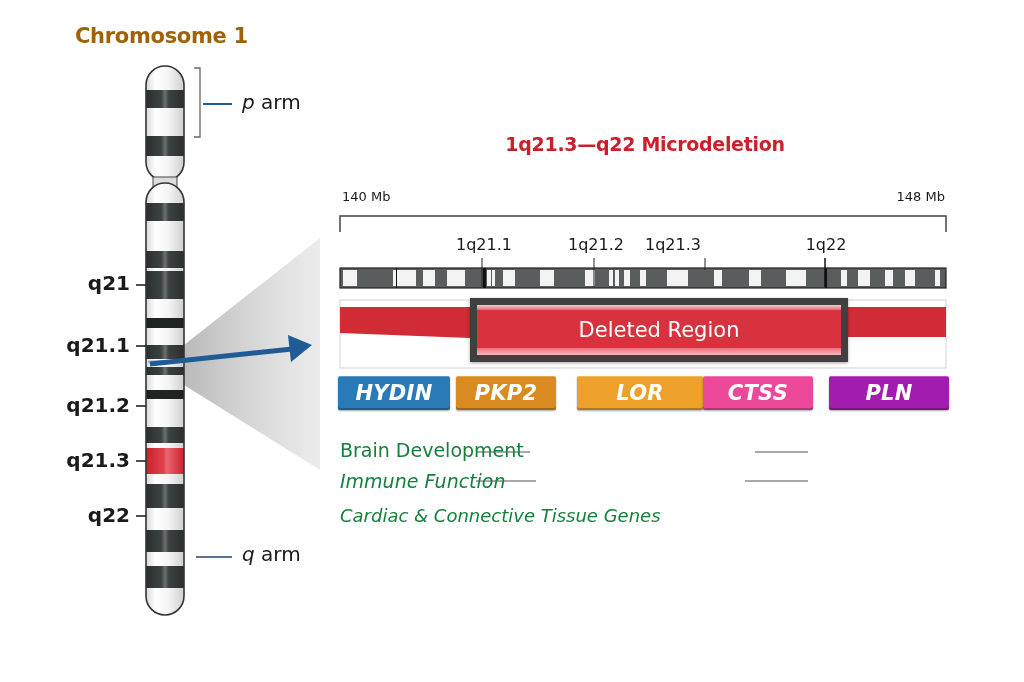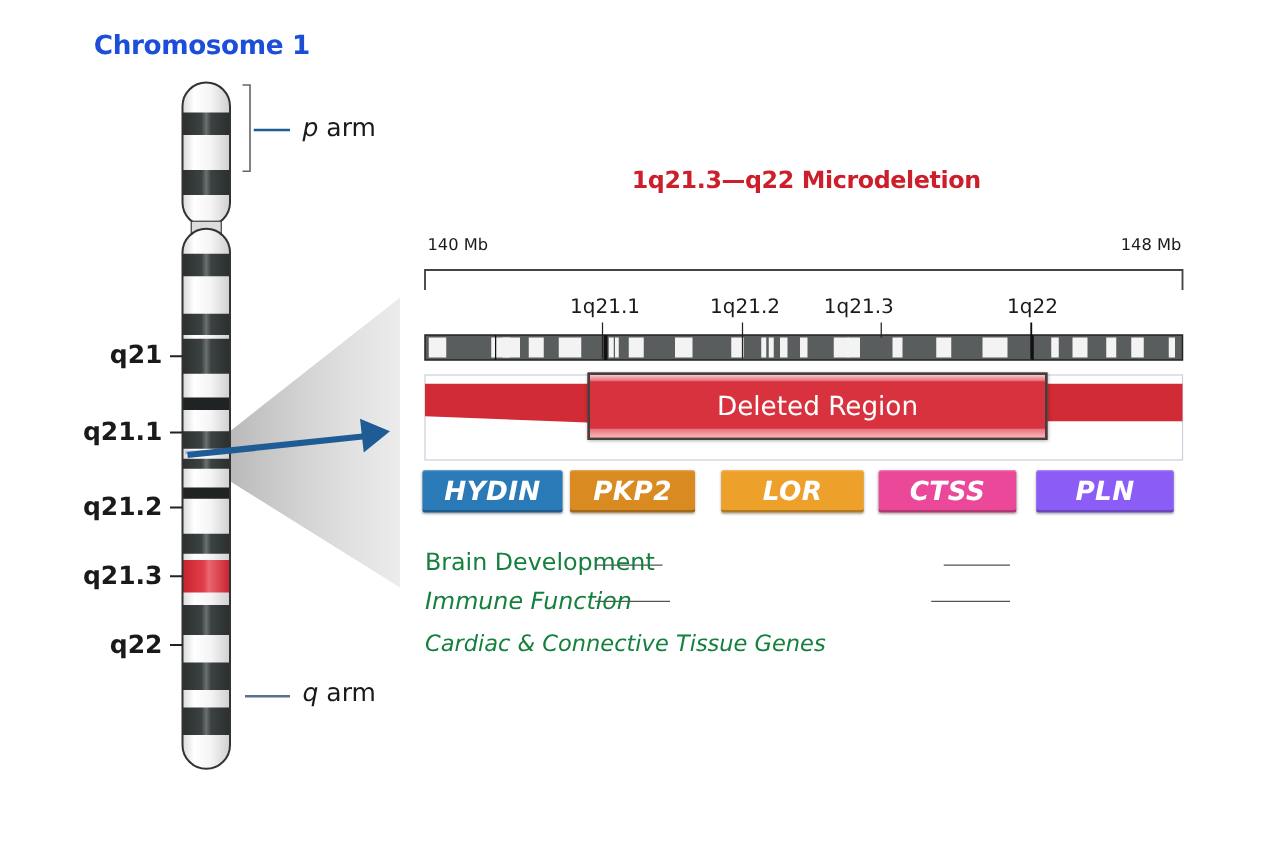--- a/index.html
+++ b/index.html
@@ -1,28 +1,28 @@
 <!DOCTYPE html>
 <html><head>
 <meta charset="utf-8">
 <style>
   html, body { margin:0; padding:0; background:#ffffff; }
   body { width:1024px; height:682px; position:relative; overflow:hidden; font-family:"DejaVu Sans", "Liberation Sans", sans-serif; color:#1a1a1a; }
   .abs { position:absolute; }
-  #chrom-title { left:75px; top:24px; font-size:21px; font-weight:bold; color:#1d4ed8; letter-spacing:-0.3px; }
+  #chrom-title { left:75px; top:24px; font-size:21px; font-weight:bold; color:#a16207; letter-spacing:-0.3px; }
   .band-label { font-size:20px; color:#1a1a1a; text-align:right; width:80px;font-weight:bold; }
   .arm-label { font-size:20px; color:#1a1a1a; }
   .arm-label i { font-style:italic; }
   #main-title { left:340px; width:610px; top:133px; text-align:center; font-size:19px; font-weight:bold; color:#cc1f2b; letter-spacing:-0.3px; }
   .mb-label { font-size:13px; color:#1a1a1a; top:189px; }
   .sub-band-label { font-size:16px; color:#1a1a1a; top:235px; transform:translateX(-50%); }
   .gene { top:376px; height:34px; color:#fff; font-weight:bold; font-style:italic; font-size:21px; display:flex; align-items:center; justify-content:center; border-radius:2px; box-shadow: inset 0 -2px 0 rgba(0,0,0,0.25), inset 0 1px 0 rgba(255,255,255,0.25), 0 1px 2px rgba(0,0,0,0.35); letter-spacing:0.3px;text-align:center; }
   .func { font-size:19px; color:#15803d; text-align:left; width:610px; left:340px; }
   .func i { font-style:italic;margin-top:44px; }
-  #deleted-box { left:470px; top:298px; width:364px; height:50px; background:#d8323e; border:2px solid #404040; box-shadow:0 1px 3px rgba(0,0,0,0.35); display:flex; align-items:center; justify-content:center; color:#fff; font-size:21px; }
+  #deleted-box { left:470px; top:298px; width:364px; height:50px; background:#d8323e; border:7px solid #404040; box-shadow:0 1px 3px rgba(0,0,0,0.35); display:flex; align-items:center; justify-content:center; color:#fff; font-size:21px; }
   #deleted-box::before { content:""; position:absolute; left:0; right:0; top:0; height:5px; background:linear-gradient(#f6c9cd,#e46b74); }
   #deleted-box::after { content:""; position:absolute; left:0; right:0; bottom:0; height:7px; background:linear-gradient(#e9707a,#f6b8bd); }
   #deleted-label { position:relative; z-index:2; }
 </style>
 </head>
 <body>
 
 <div id="chrom-title" class="abs">Chromosome 1</div>
 
 <svg class="abs" style="left:0;top:0" width="1024" height="682">
@@ -157,32 +157,32 @@
 <div class="abs arm-label" style="left:242px;top:90px"><i>p</i><span style="white-space:pre"> arm</span></div>
 <div class="abs arm-label" style="left:242px;top:542px"><i>q</i><span style="white-space:pre"> arm</span></div>
 
 <div id="main-title" class="abs">1q21.3—q22 Microdeletion</div>
 
 <div class="abs mb-label" style="left:342px">140 Mb</div>
 <div class="abs mb-label" style="right:79px">148 Mb</div>
 
 <div class="abs sub-band-label" style="left:484px">1q21.1</div>
 <div class="abs sub-band-label" style="left:596px">1q21.2</div>
-<div class="abs sub-band-label" style="left:687px">1q21.3</div>
+<div class="abs sub-band-label" style="left:673px">1q21.3</div>
 <div class="abs sub-band-label" style="left:826px">1q22</div>
 
 <div id="deleted-box" class="abs">
   <span id="deleted-label">Deleted Region</span>
 </div>
 
 <div class="abs gene" style="left:338px;width:112px;background:#2a7ab8">HYDIN</div>
 <div class="abs gene" style="left:456px;width:100px;background:#d98a20">PKP2</div>
-<div class="abs gene" style="left:577px;width:114px;background:#eea12a">LOR</div>
+<div class="abs gene" style="left:577px;width:126px;background:#eea12a">LOR</div>
 <div class="abs gene" style="left:703px;width:110px;background:#ec4899">CTSS</div>
-<div class="abs gene" style="left:829px;width:110px;background:#8b5cf6">PLN</div>
+<div class="abs gene" style="left:829px;width:120px;background:#a21caf">PLN</div>
 
 <svg class="abs" style="left:0;top:0;pointer-events:none" width="1024" height="682">
   <line x1="476" y1="452" x2="530" y2="452" stroke="#555" stroke-width="1"></line>
   <line x1="755" y1="452" x2="808" y2="452" stroke="#555" stroke-width="1"></line>
   <line x1="476" y1="481" x2="536" y2="481" stroke="#555" stroke-width="1"></line>
   <line x1="745" y1="481" x2="808" y2="481" stroke="#555" stroke-width="1"></line>
 </svg>
 <div class="abs func" style="top:439px">Brain Development</div>
 <div class="abs func" style="top:470px"><i>Immune Function</i></div>
 <div class="abs func" style="top:505px;font-size:18px"><i>Cardiac &amp; Connective Tissue Genes</i></div>

